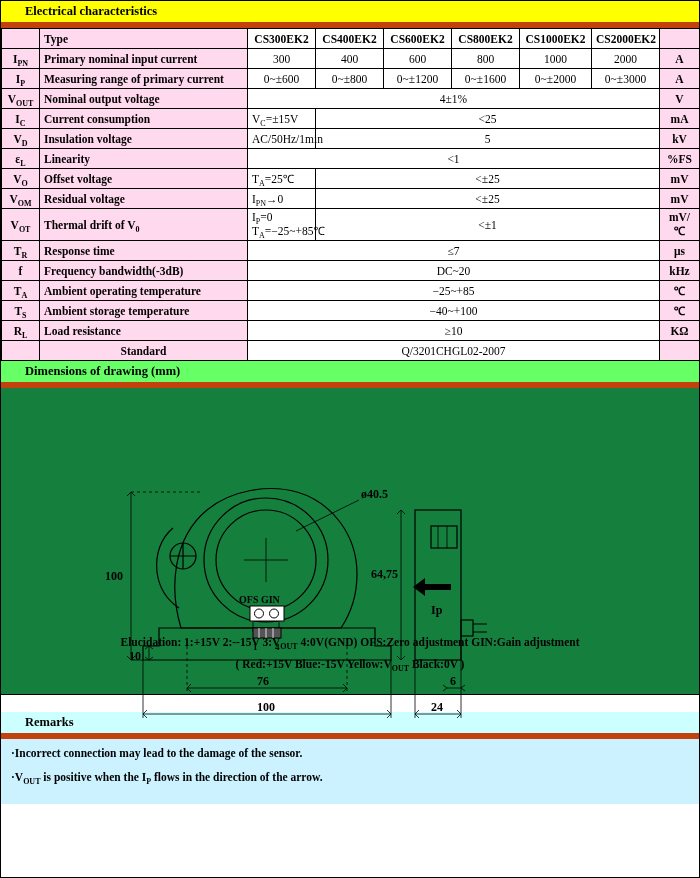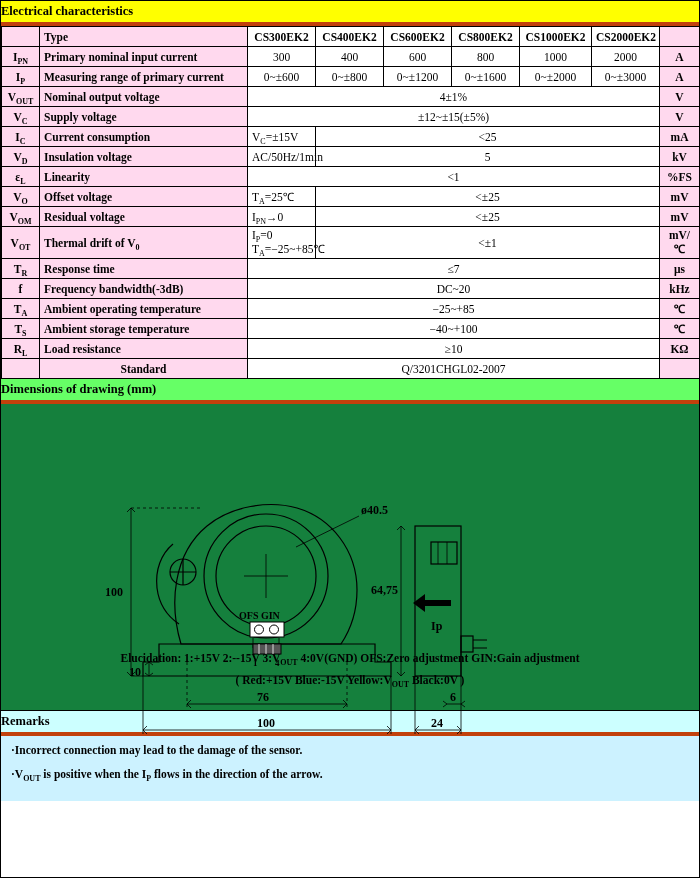--- a/index.html
+++ b/index.html
@@ -18,27 +18,27 @@
     width: 700px;
     height: 878px;
     position: relative;
     box-sizing: border-box;
     border: 1px solid #000;
     background: #ffffff;
   }
   .section-head {
     font-weight: bold;
     font-size: 12.5px;
-    padding: 3px 0;
-    border-bottom: 4px solid #c2410c;
+    padding: 3px 24px;
+    border-bottom: 6px solid #c2410c;
     box-sizing: border-box;
   }
   .head-yellow { background: #ffff00; }
   .head-green  { background: #66ff66; }
-  .head-cyan   { background: #ccffff; }
+  .head-cyan   { background: #ccffff; margin-top: 17px; }
 
   table.spec {
     border-collapse: collapse;
     width: 100%;
     table-layout: fixed;
   }
   table.spec td {
     border: 1px solid #000;
     padding: 2px 4px;
     font-size: 11.5px;
@@ -159,26 +159,20 @@
           <td class="val">0~±3000</td>
           <td class="unit">A</td>
         </tr>
         <tr>
           <td class="sym">V<sub>OUT</sub></td>
           <td class="param">Nominal output voltage</td>
           <td class="val" colspan="6">4±1%</td>
           <td class="unit">V</td>
         </tr>
         <tr>
-          <td class="sym">V<sub>C</sub></td>
-          <td class="param">Supply voltage</td>
-          <td class="val" colspan="6">±12~±15(±5%)</td>
-          <td class="unit">V</td>
-        </tr>
-        <tr>
           <td class="sym">I<sub>C</sub></td>
           <td class="param">Current consumption</td>
           <td class="val" style="text-align: left; margin-left: 40px;">V<sub>C</sub>=±15V</td>
           <td class="val" colspan="5">&lt;25</td>
           <td class="unit">mA</td>
         </tr>
         <tr>
           <td class="sym">V<sub>D</sub></td>
           <td class="param">Insulation voltage</td>
           <td class="val" style="text-align: left;">AC/50Hz/1min</td>

